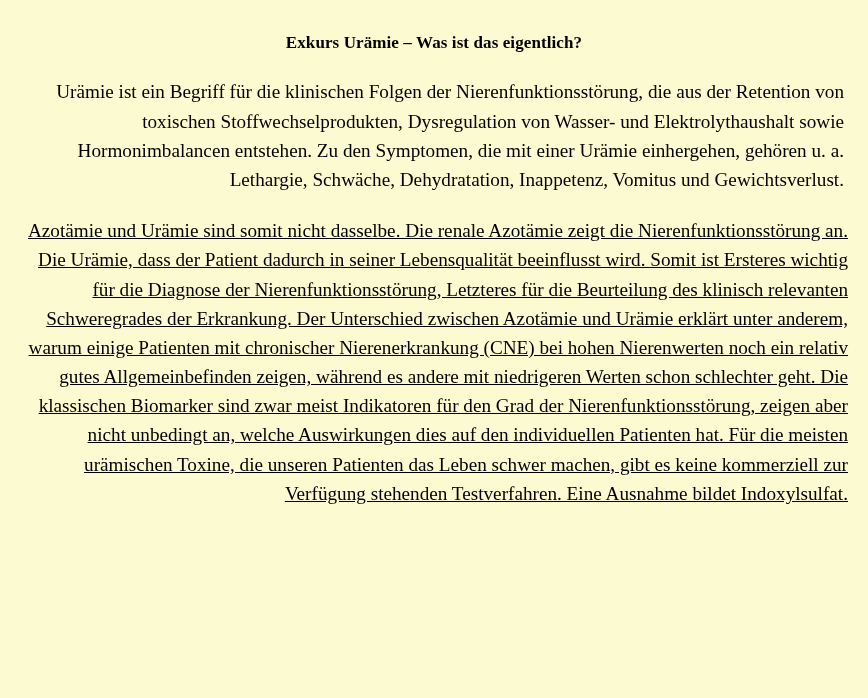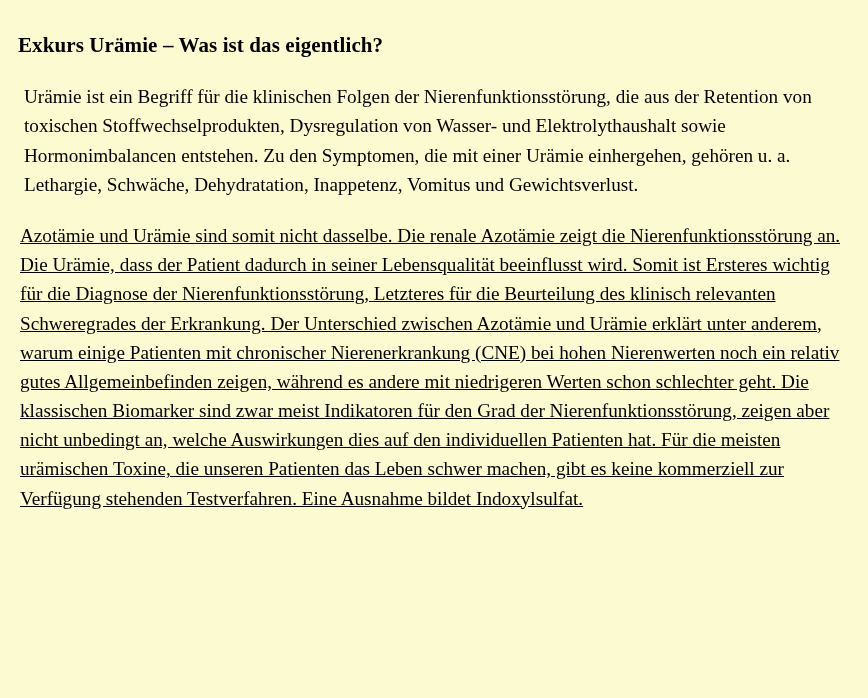--- a/index.html
+++ b/index.html
@@ -16,29 +16,29 @@
   }
   .page {
     box-sizing: border-box;
     width: 868px;
     height: 698px;
     padding: 33px 18px 10px 18px;
     background: #fcfad1;
     display: block;
   }
   .doc-title {
-    text-align: left;
+    text-align: center;
     font-weight: bold;
-    font-size: 21px;
+    font-size: 17px;
     letter-spacing: 0.1px;
     margin: 0 0 24px 0;
     line-height: 1.2;
   }
   .para {
-    text-align: left;
+    text-align: right;
     font-size: 19.2px;
     line-height: 1.52;
     margin: 0 0 22px 0;
     padding: 0 4px;
   }
   .para:last-child {
     margin-bottom: 0;
   }
   .para-1 {
     padding: 0 6px;

